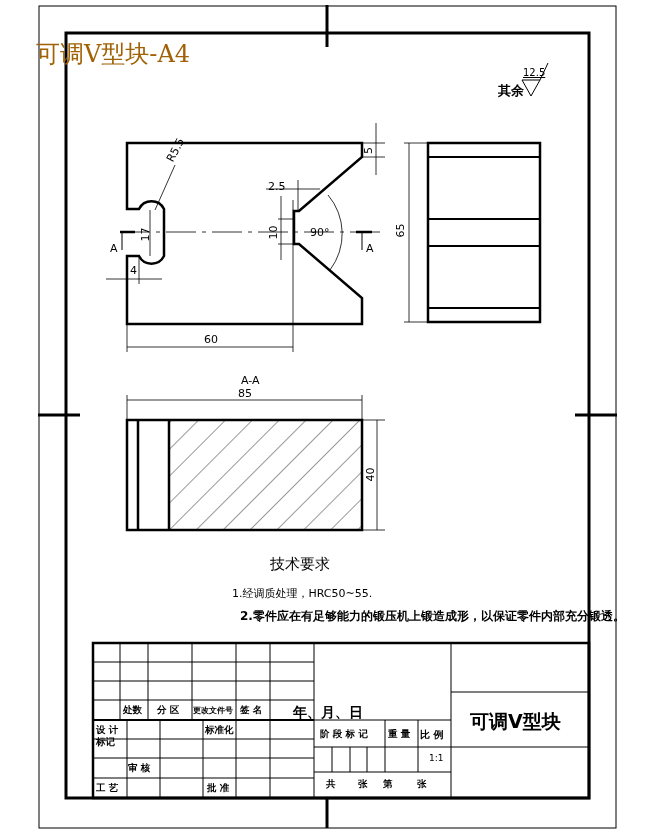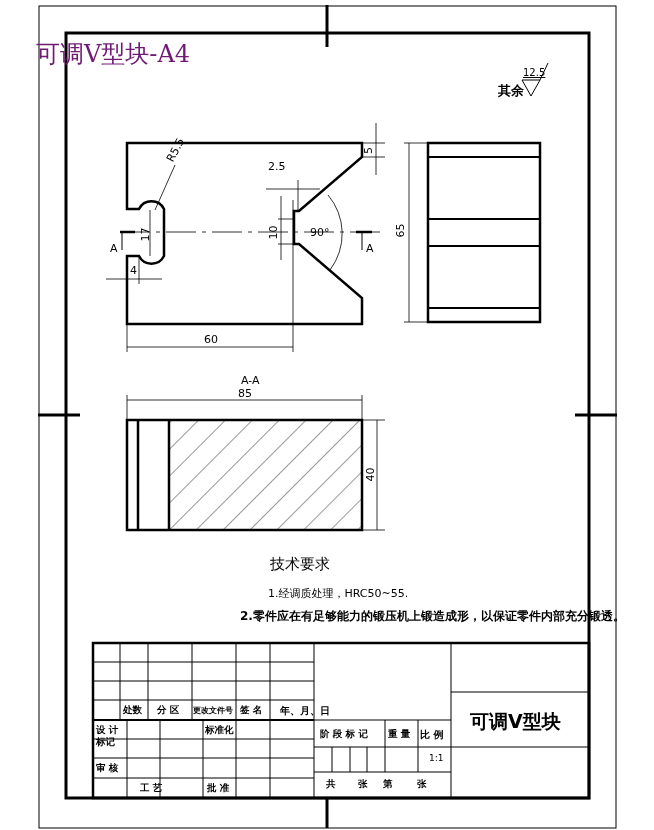--- a/index.html
+++ b/index.html
@@ -1,18 +1,18 @@
 <!DOCTYPE html>
 <html><head>
 <meta charset="utf-8">
 <style>
   html, body { margin: 0; padding: 0; background: #ffffff; }
   body { width: 654px; height: 830px; position: relative; overflow: hidden; font-family: "DejaVu Sans", sans-serif; }
   #drawing { position: absolute; left: 0; top: 0; }
-  .title-red { position: absolute; left: 36px; top: 38px; color: #701a75; font-family: "DejaVu Serif", serif; font-size: 24px; letter-spacing: 0px; white-space: nowrap; }
+  .title-red { position: absolute; left: 36px; top: 38px; color: #a16207; font-family: "DejaVu Serif", serif; font-size: 24px; letter-spacing: 0px; white-space: nowrap; }
   .tb { position: absolute; font-family: "DejaVu Sans", sans-serif; font-weight: bold; color: #000; white-space: nowrap; }
 </style>
 </head>
 <body>
 
 <svg id="drawing" width="654" height="830" viewBox="0 0 654 830" xmlns="http://www.w3.org/2000/svg">
 
   <rect x="39" y="6" width="577" height="822" fill="none" stroke="#000" stroke-width="1"></rect>
 
   <rect x="66" y="33" width="523" height="765" fill="none" stroke="#000" stroke-width="3"></rect>
@@ -131,48 +131,48 @@
 </svg>
 
 <div class="title-red">可调V型块-A4</div>
 
 <div class="tb" style="left:498px;top:82px;font-size:13px;">其余</div>
 <div class="tb" style="left:523px;top:67px;font-size:10px;font-weight:normal;text-decoration:underline;">12.5</div>
 
 <div class="tb" style="left:164px;top:158px;font-size:11px;font-weight:normal;transform:rotate(-62deg);transform-origin:left top;">R5.5</div>
 <div class="tb" style="left:138px;top:228px;font-size:11px;font-weight:normal;transform:rotate(-90deg);">17</div>
 <div class="tb" style="left:130px;top:264px;font-size:11px;font-weight:normal;">4</div>
-<div class="tb" style="left:268px;top:160px;font-size:11px;font-weight:normal;">2.5</div>
+<div class="tb" style="left:268px;top:180px;font-size:11px;font-weight:normal;">2.5</div>
 <div class="tb" style="left:266px;top:226px;font-size:11px;font-weight:normal;transform:rotate(-90deg);">10</div>
 <div class="tb" style="left:310px;top:226px;font-size:11px;font-weight:normal;">90°</div>
 <div class="tb" style="left:204px;top:333px;font-size:11px;font-weight:normal;">60</div>
 <div class="tb" style="left:365px;top:144px;font-size:11px;font-weight:normal;transform:rotate(-90deg);">5</div>
 <div class="tb" style="left:110px;top:242px;font-size:11px;font-weight:normal;">A</div>
 <div class="tb" style="left:366px;top:242px;font-size:11px;font-weight:normal;">A</div>
 
 <div class="tb" style="left:393px;top:224px;font-size:11px;font-weight:normal;transform:rotate(-90deg);">65</div>
 
 <div class="tb" style="left:241px;top:374px;font-size:11px;font-weight:normal;">A-A</div>
 <div class="tb" style="left:238px;top:387px;font-size:11px;font-weight:normal;">85</div>
 <div class="tb" style="left:363px;top:468px;font-size:11px;font-weight:normal;transform:rotate(-90deg);">40</div>
 
 <div class="tb" style="left:270px;top:555px;font-size:15px;font-weight:normal;">技术要求</div>
-<div class="tb" style="left:232px;top:586px;font-size:11px;font-weight:normal;margin-left:36px;">1.经调质处理，HRC50~55.</div>
+<div class="tb" style="left:232px;top:586px;font-size:11px;font-weight:normal;">1.经调质处理，HRC50~55.</div>
 <div class="tb" style="left:240px;top:608px;font-size:12px;">2.零件应在有足够能力的锻压机上锻造成形，以保证零件内部充分锻透。</div>
 
 <div class="tb" style="left:96px;top:704px;font-size:9.5px;margin-top:32px;">标记</div>
 <div class="tb" style="left:123px;top:704px;font-size:9.5px;">处数</div>
 <div class="tb" style="left:157px;top:704px;font-size:9.5px;">分 区</div>
 <div class="tb" style="left:193px;top:705px;font-size:8px;text-align:right;">更改文件号</div>
 <div class="tb" style="left:240px;top:704px;font-size:9.5px;">签 名</div>
-<div class="tb" style="left:280px;top:704px;font-size:10px;">年、月、日</div>
+<div class="tb" style="left:272px;top:704px;font-size:14px;padding-left:21px;">年、月、日</div>
 <div class="tb" style="left:96px;top:724px;font-size:9.5px;">设 计</div>
 <div class="tb" style="left:205px;top:724px;font-size:9.5px;">标准化</div>
-<div class="tb" style="left:96px;top:762px;font-size:9.5px;">审 核</div>
-<div class="tb" style="left:96px;top:782px;font-size:9.5px;padding-left:44px;">工 艺</div>
+<div class="tb" style="left:96px;top:762px;font-size:9.5px;padding-left:32px;">审 核</div>
+<div class="tb" style="left:96px;top:782px;font-size:9.5px;">工 艺</div>
 <div class="tb" style="left:207px;top:782px;font-size:9.5px;">批 准</div>
 <div class="tb" style="left:320px;top:728px;font-size:9.5px;">阶 段 标 记</div>
 <div class="tb" style="left:388px;top:728px;font-size:9.5px;">重 量</div>
 <div class="tb" style="left:420px;top:728px;font-size:10px;text-align:center;">比 例</div>
 <div class="tb" style="left:429px;top:753px;font-size:9px;font-weight:normal;">1:1</div>
 <div class="tb" style="left:326px;top:778px;font-size:9.5px;">共</div>
 <div class="tb" style="left:358px;top:778px;font-size:9.5px;">张</div>
 <div class="tb" style="left:383px;top:778px;font-size:9.5px;">第</div>
 <div class="tb" style="left:417px;top:778px;font-size:9.5px;">张</div>
 <div class="tb" style="left:470px;top:709px;font-size:19px;">可调V型块</div>

